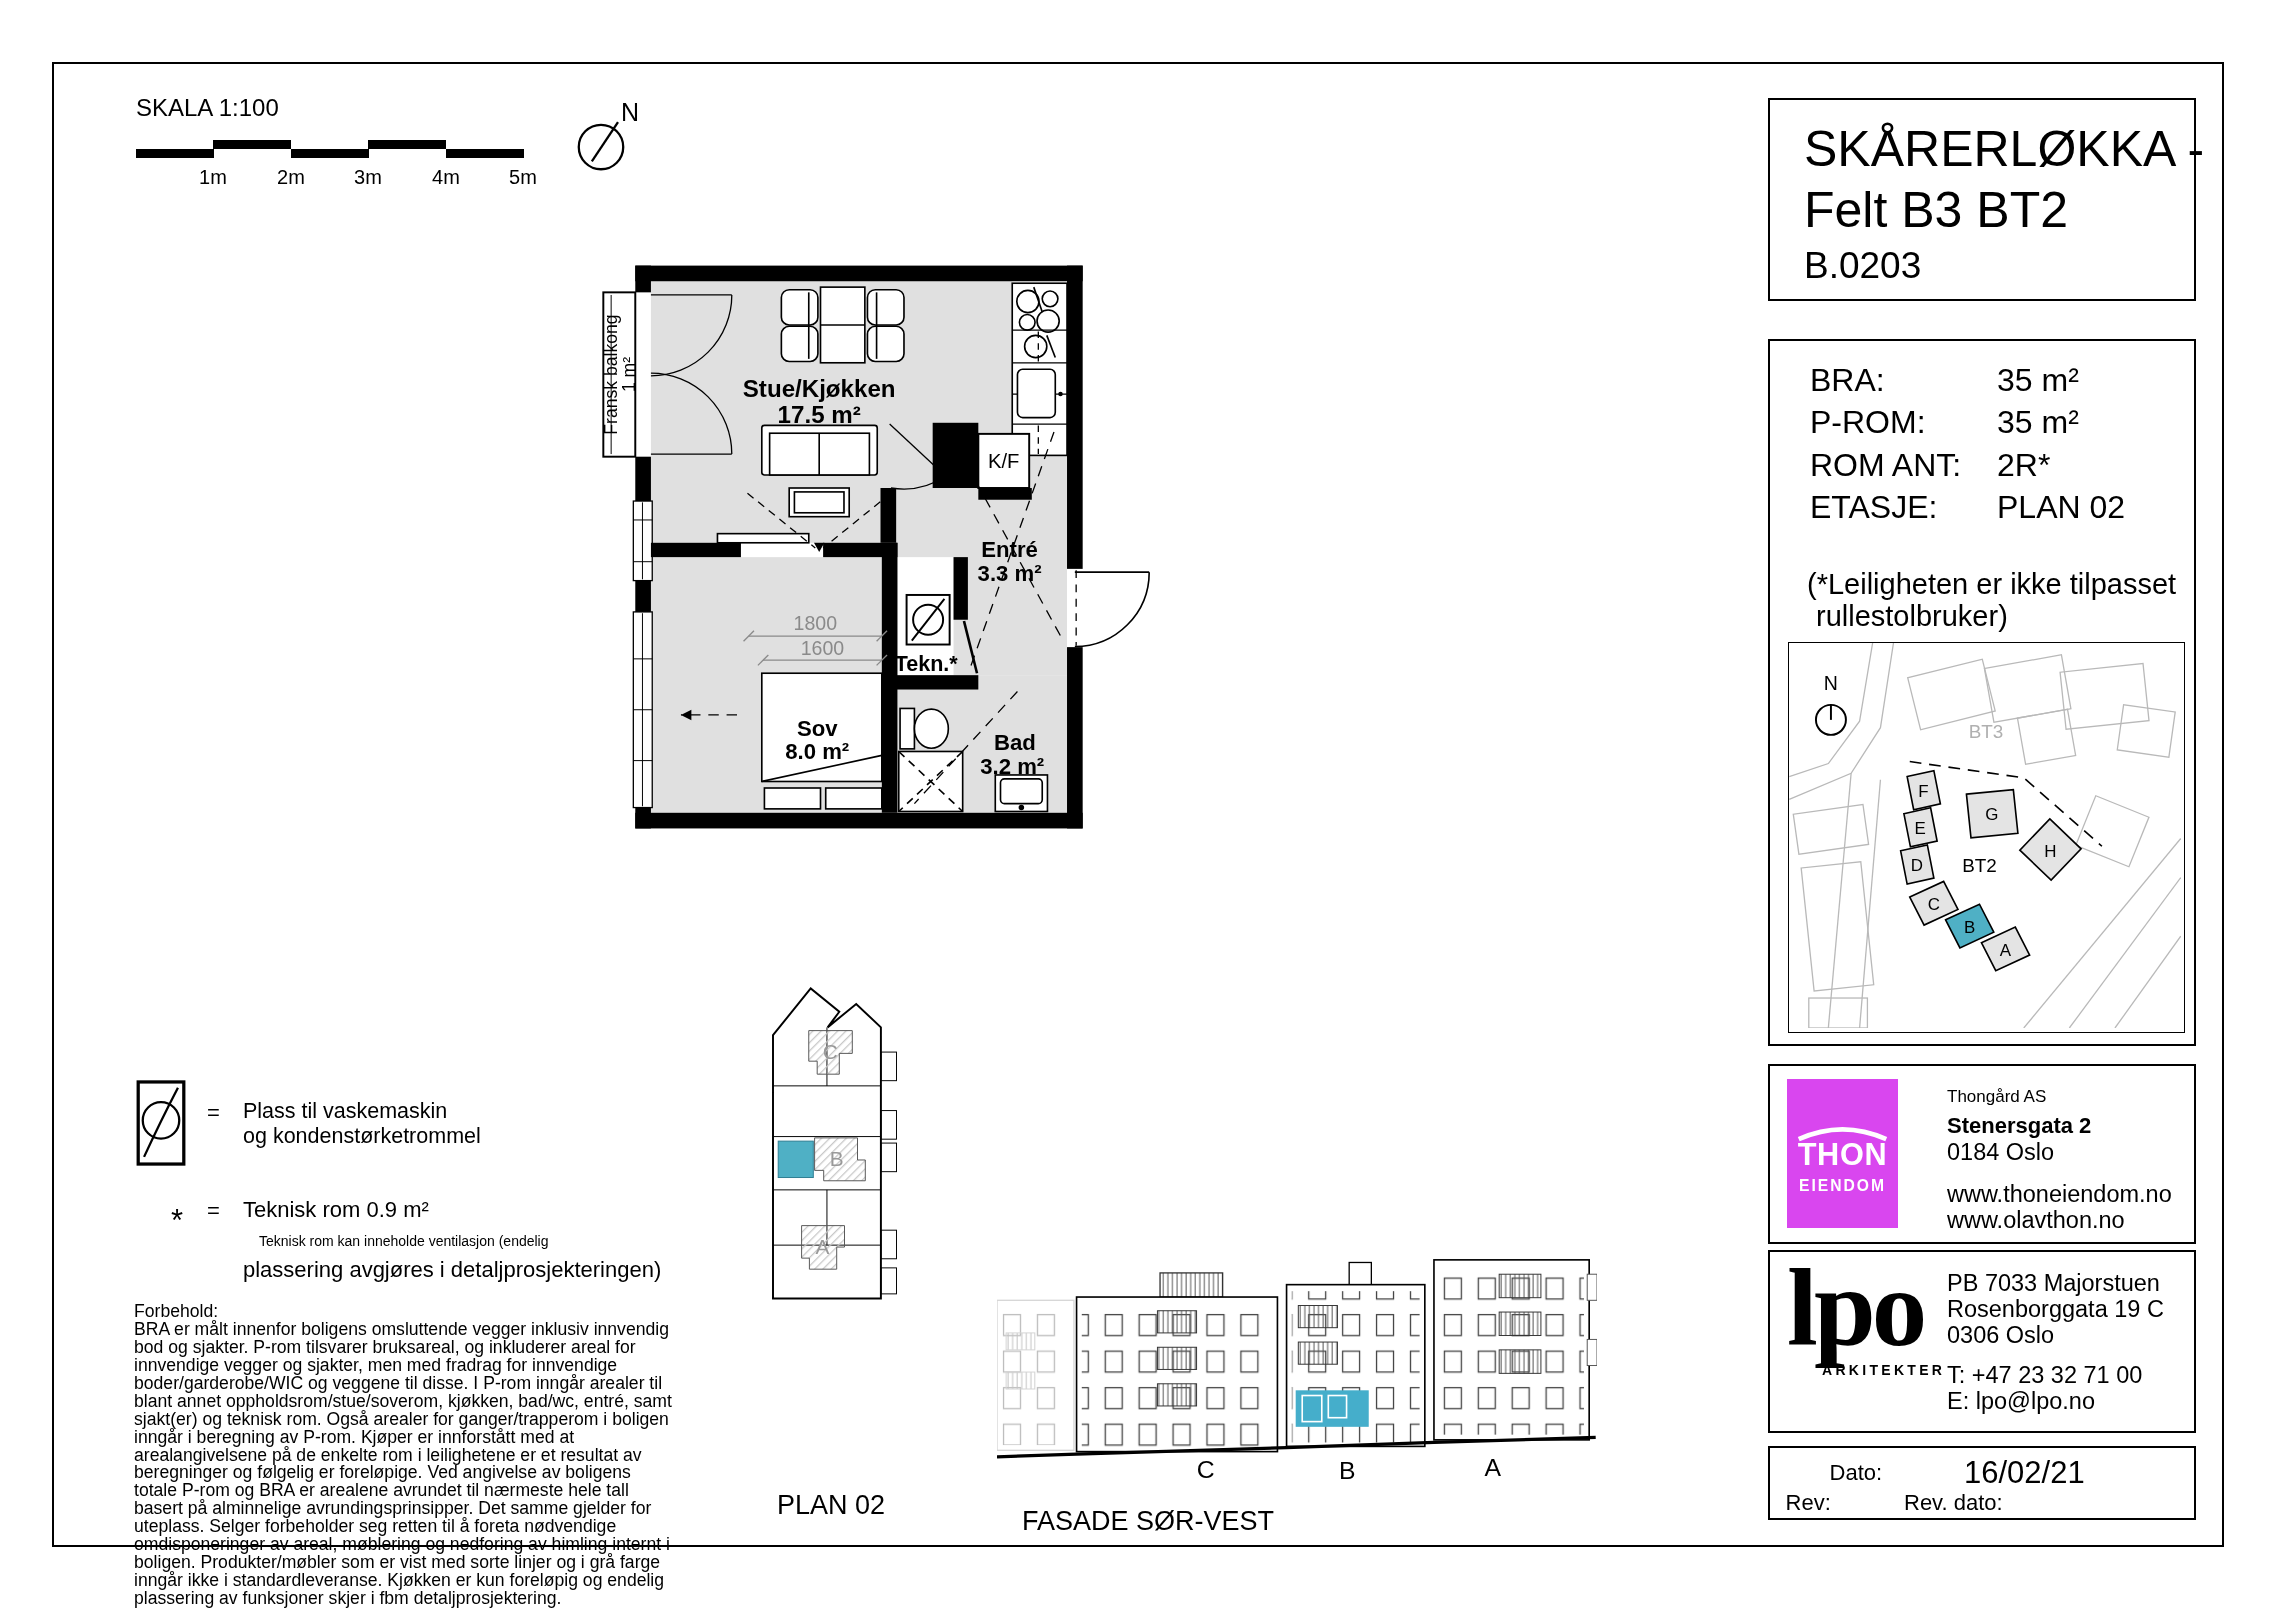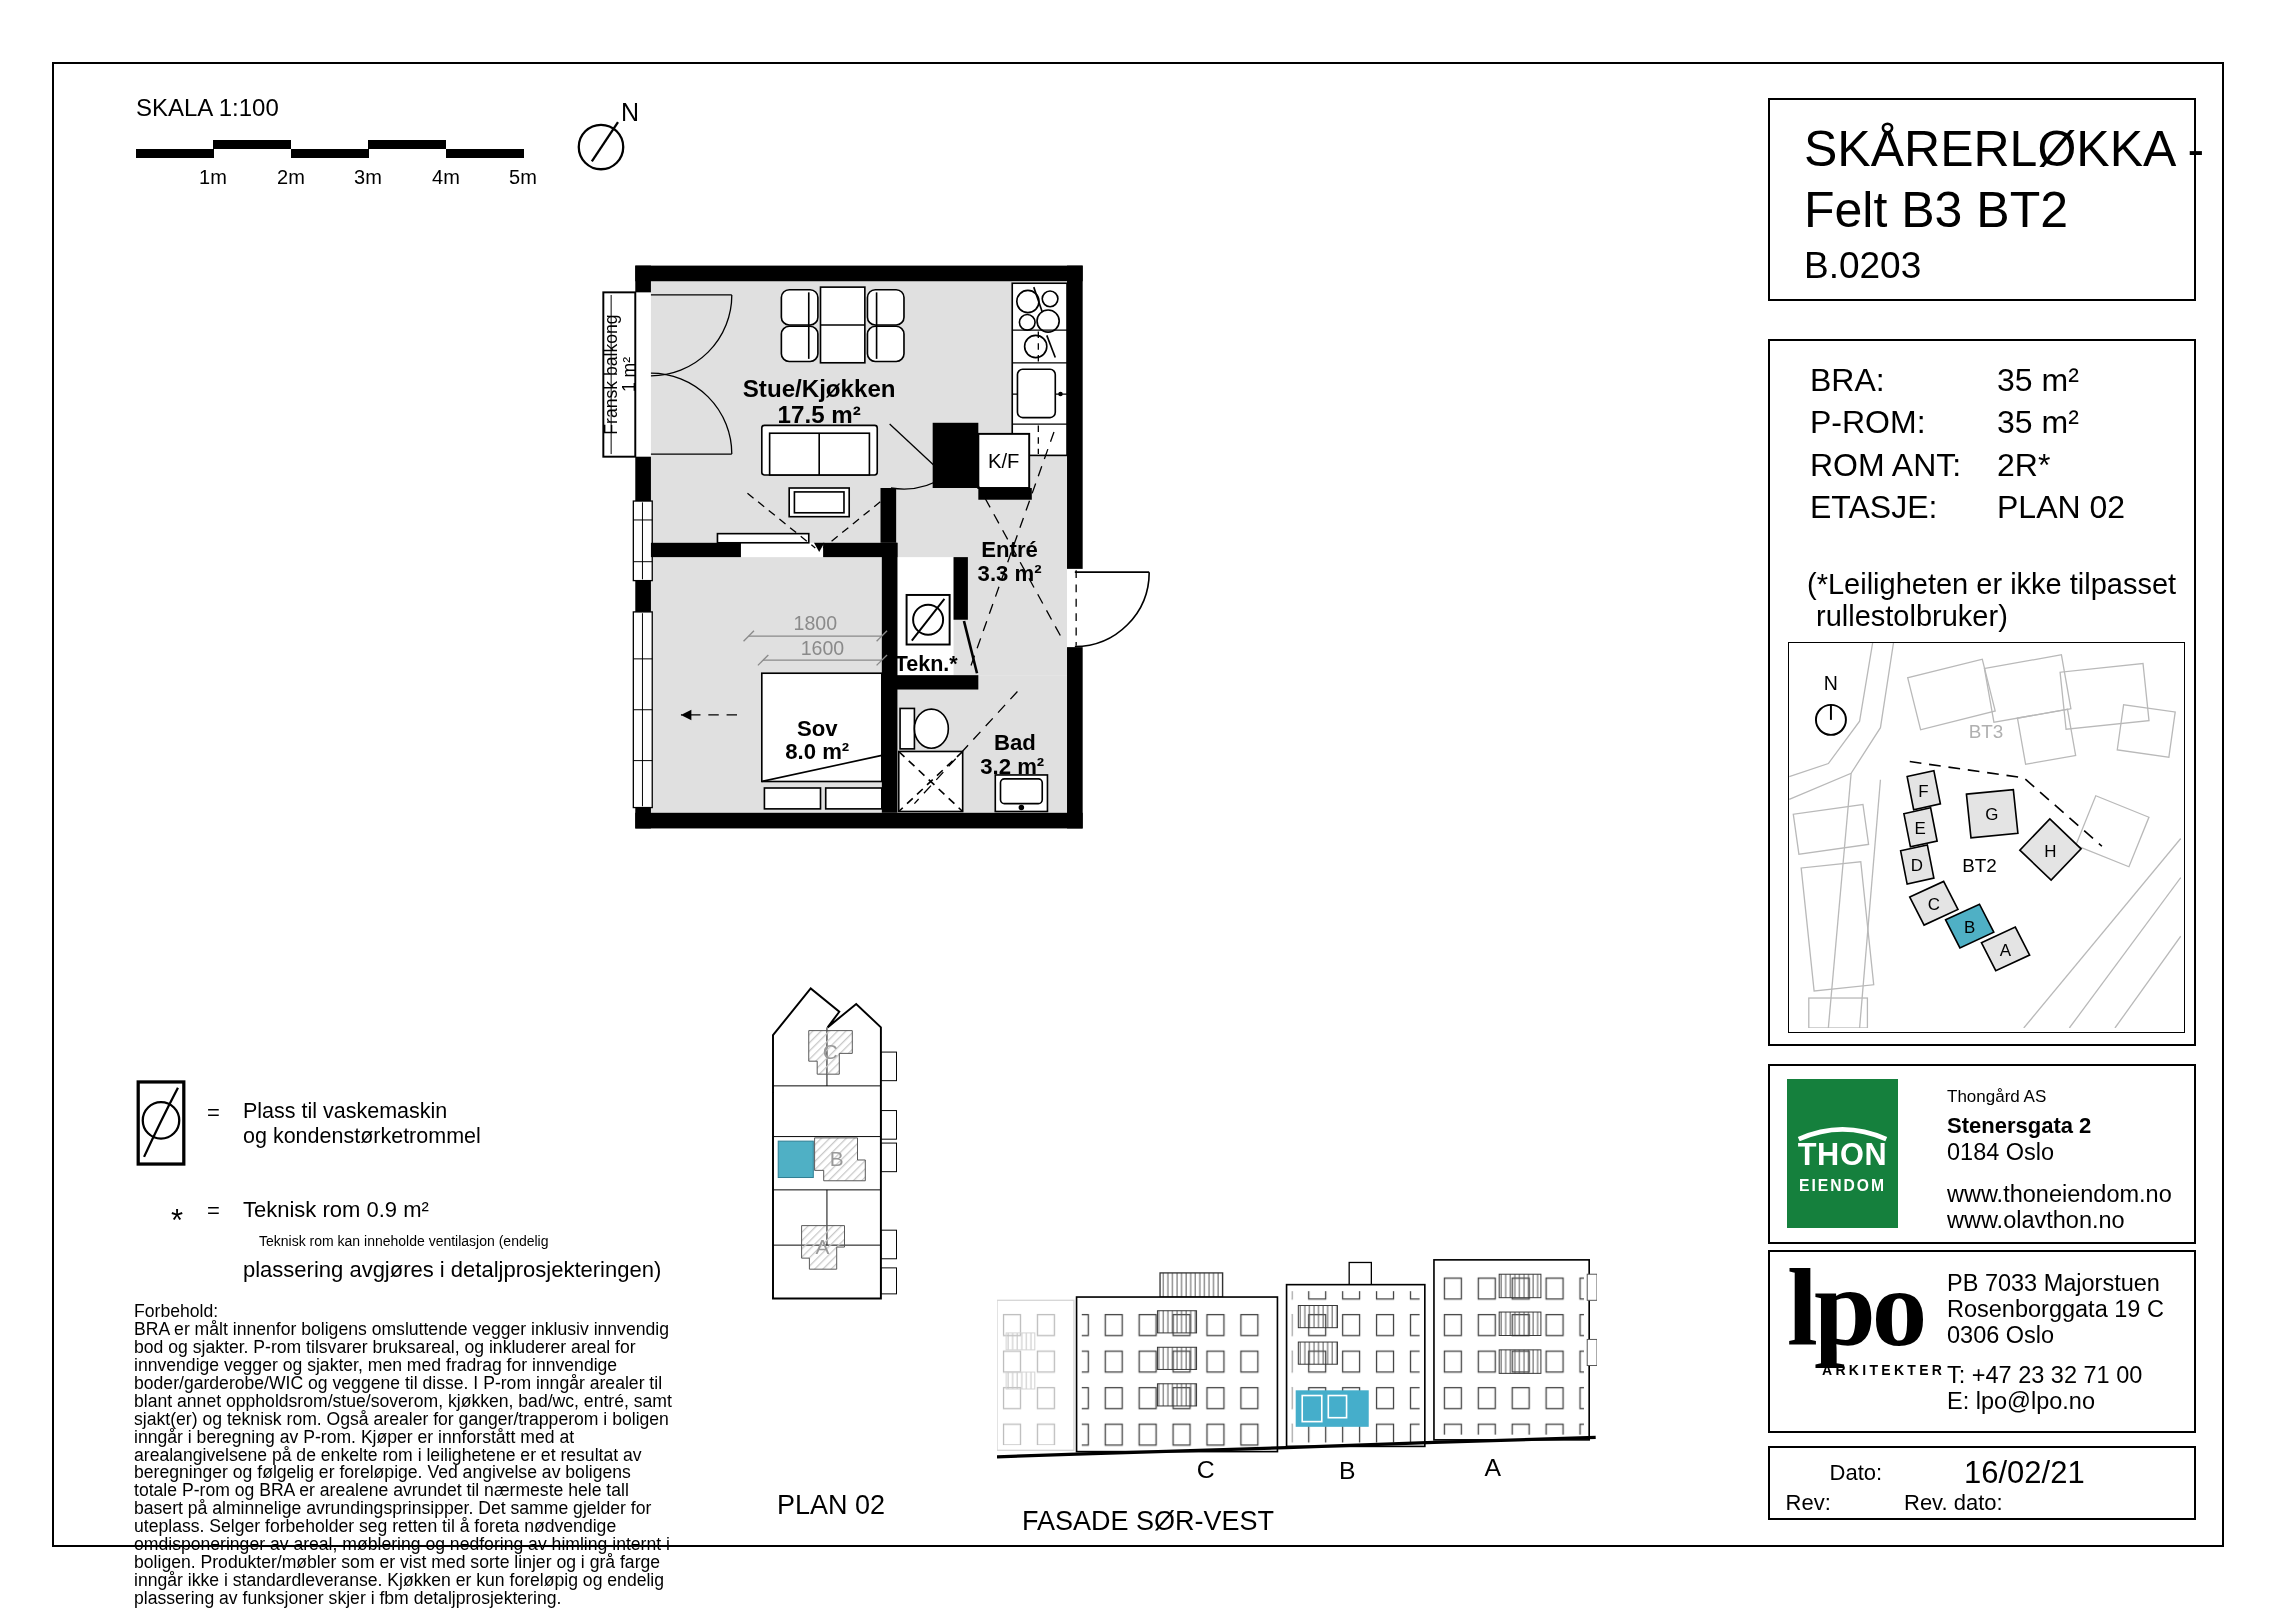--- a/index.html
+++ b/index.html
@@ -403,21 +403,21 @@
         <text x="401" y="328" text-anchor="middle" font-size="26">H</text>
 
         <text x="64" y="72" text-anchor="middle" font-size="30">N</text>
         <circle cx="64" cy="118" r="23" fill="none" stroke="#000" stroke-width="3"></circle>
         <line x1="64" y1="95" x2="64" y2="118" stroke="#000" stroke-width="3"></line>
       </svg>
     </div>
   </div>
 
   <div class="box" style="left:1768px;top:1064px;width:424px;height:176px;">
-    <div class="abs" style="left:17px;top:13px;width:111px;height:149px;background:#15803d;">
+    <div class="abs" style="left:17px;top:13px;width:111px;height:149px;background:#d946ef;">
       <svg width="111" height="149" viewBox="0 0 170 228">
         <path d="M18,92 Q85,62 152,92" fill="none" stroke="#fff" stroke-width="7"></path>
         <text x="85" y="132" text-anchor="middle" font-size="47" font-weight="bold" fill="#fff" letter-spacing="1">THON</text>
         <text x="85" y="172" text-anchor="middle" font-size="24" font-weight="bold" fill="#fff" letter-spacing="3">EIENDOM</text>
       </svg>
     </div>
     <div class="t" style="left:177px;top:21px;font-size:17px;">Thongård AS</div>
     <div class="t" style="left:177px;top:47px;font-size:22px;font-weight:bold;">Stenersgata 2</div>
     <div class="t" style="left:177px;top:73px;font-size:23.5px;">0184 Oslo</div>
     <div class="t" style="left:177px;top:115px;font-size:23.5px;">www.thoneiendom.no</div>

